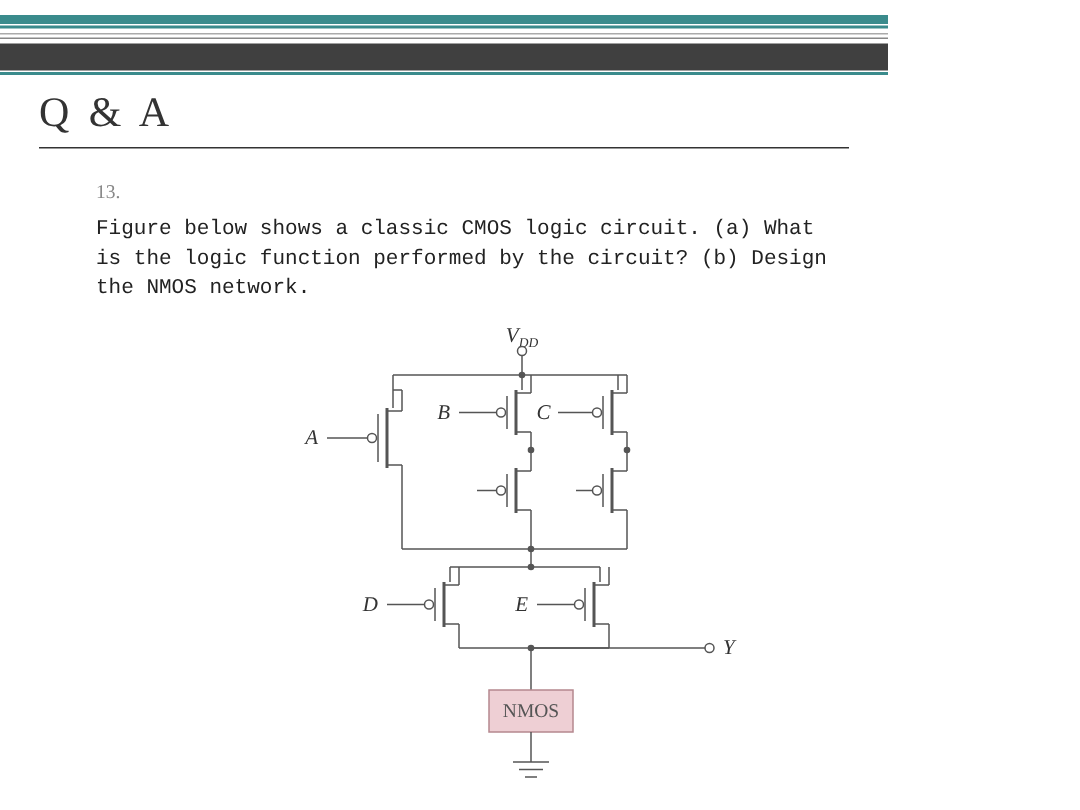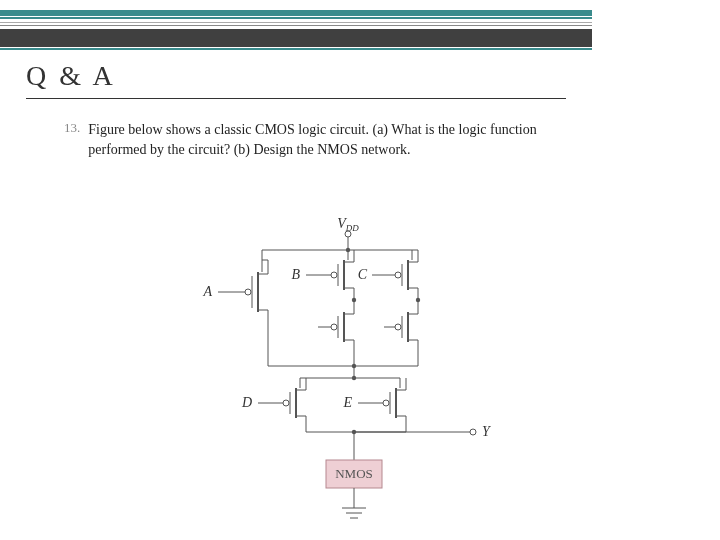--- a/index.html
+++ b/index.html
@@ -11,22 +11,22 @@
   .top-dark { position: absolute; top: 19px; left: 0; right: 0; height: 18px; background: #404040; }
   .top-dark::before { content:""; position:absolute; top:-4px; left:0; width:100%; height:1px; background:#888; }
   .top-dark::after  { content:""; position:absolute; top:-7px; left:0; width:100%; height:1px; background:#aaa; }
   .under-line { position:absolute; top:38px; left:0; width:100%; height:2px; background:#3a8b8c; }
   .title-wrap { position: absolute; top: 50px; left: 26px; right: 26px; }
   .title { font-size: 28px; font-family: Georgia, serif; color: #333; letter-spacing: 3px; padding-bottom: 4px; }
   .title-underline { height: 1px; background: #333; margin-top: 2px; }
   .content { position: absolute; top: 110px; left: 64px; right: 40px; }
   .q-num { color: #888; font-size: 13px; }
   .q-text { color: #222; font-size: 14px; line-height: 1.4; }
-  .q-row { display: flex; gap: 8px; }
-  .q-body { padding-left: 0; }
+  .q-row { display: flex; gap: 8px; flex-direction: column; }
+  .q-body { padding-left: 0; font-family: Liberation Mono, monospace; }
   .figure { position: absolute; top: 206px; left: 0; width: 720px; height: 340px; }
   svg { width: 100%; height: 100%; }
   .lbl { font-family: 'Times New Roman', serif; font-size: 14px; fill: #333; }
   .lblI { font-style: italic; }
   .nmos-box { fill: #eecfd4; stroke: #b5888f; stroke-width: 1; }
   .nmos-txt { font-family: 'Times New Roman', serif; font-size: 13px; fill: #555; }
 </style>
 </head>
 <body>
 

